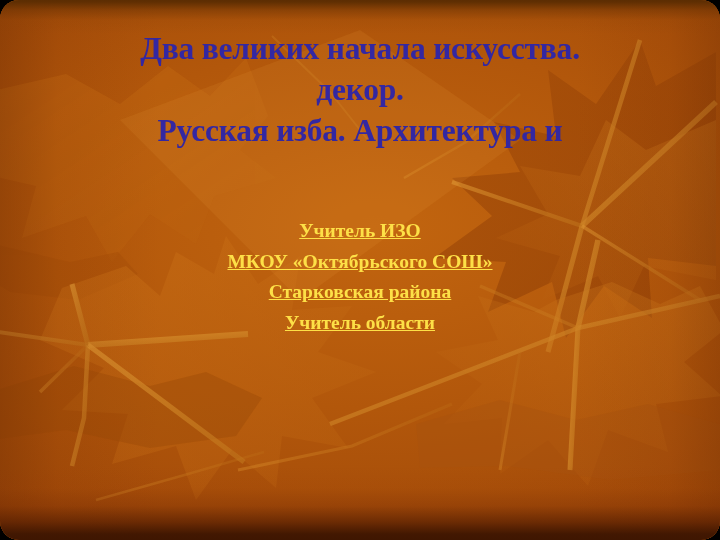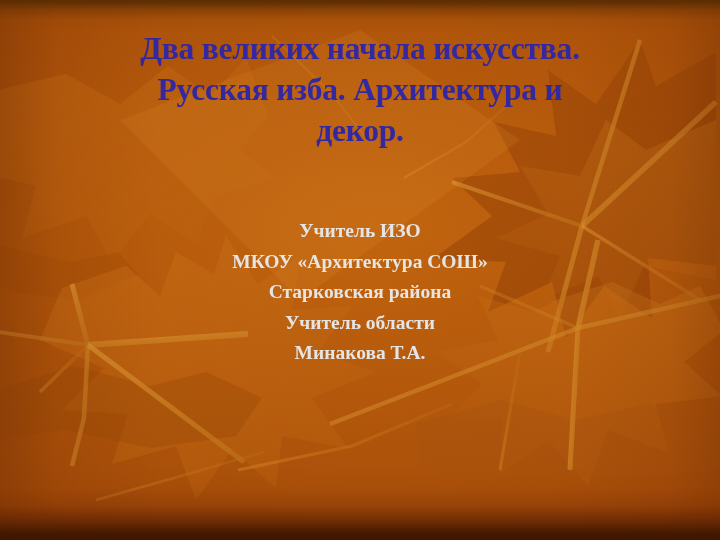--- a/index.html
+++ b/index.html
@@ -8,20 +8,21 @@
     padding: 0;
     background: #000;
   }
   #slide {
     position: relative;
     width: 720px;
     height: 540px;
     overflow: hidden;
     background: #B25A0C;
     font-family: "Liberation Serif", "DejaVu Serif", serif;
+    border-radius: 19px;
     -webkit-font-smoothing: antialiased;
   }
 
   
   .bg-layer {
     position: absolute;
     inset: 0;
     pointer-events: none;
   }
   .bg-base {
@@ -84,25 +85,26 @@
   }
 
   .body-block {
     position: absolute;
     left: 60px;
     top: 216px;
     width: 600px;
     text-align: center;
   }
   .body-line {
-    color: #e5e5e5;
+    color: #fde047;
     font-weight: bold;
     font-size: 19.5px;
     line-height: 30.5px;
     white-space: nowrap;
+    text-decoration: underline;
   }
   .body-line.lead { font-size: 19.5px; }
 </style>
 </head>
 <body>
 
 <div id="slide">
 
   <div class="bg-layer bg-base"></div>
 
@@ -201,26 +203,25 @@
 
   <div class="bg-layer bg-edge-left"></div>
   <div class="bg-layer bg-edge-right"></div>
   <div class="bg-layer bg-vignette-top"></div>
   <div class="bg-layer bg-vignette-bottom"></div>
 
   <div class="content">
 
     <div class="title-block">
       <div class="title-line">Два великих начала искусства.</div>
+      <div class="title-line">декор.</div>
       <div class="title-line">Русская изба. Архитектура и</div>
-      <div class="title-line">декор.</div>
     </div>
 
     <div class="body-block">
       <div class="body-line lead">Учитель ИЗО</div>
-      <div class="body-line">МКОУ «Архитектура СОШ»</div>
+      <div class="body-line">МКОУ «Октябрьского СОШ»</div>
       <div class="body-line">Старковская района</div>
       <div class="body-line">Учитель области</div>
-      <div class="body-line">Минакова Т.А.</div>
     </div>
 
   </div>
 </div>
 
 </body></html>

